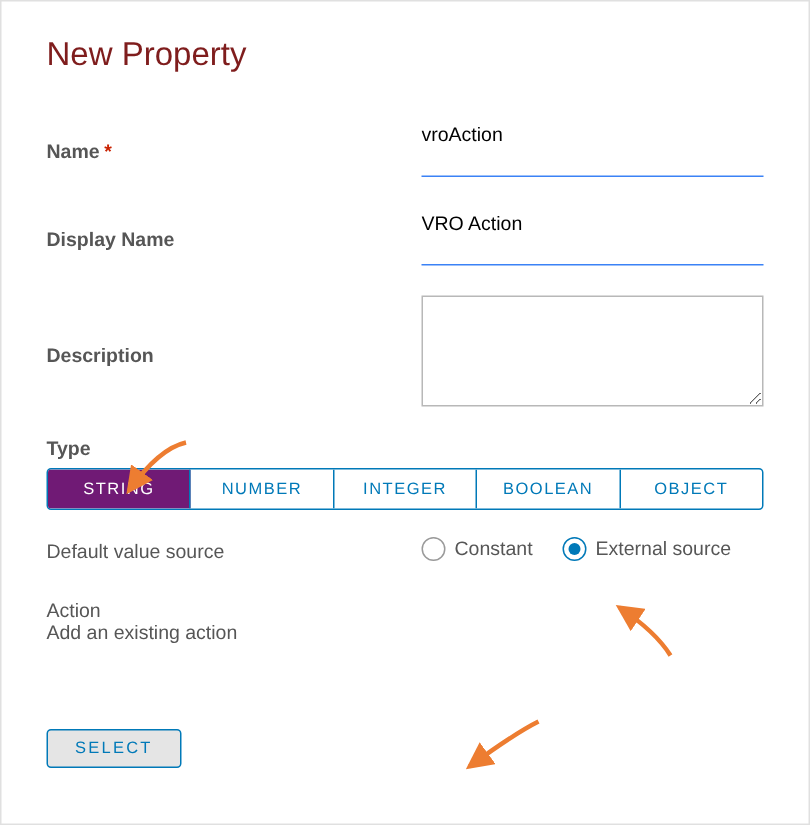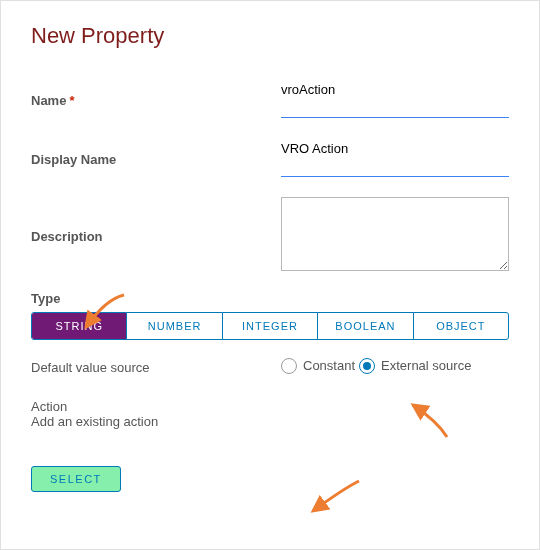--- a/index.html
+++ b/index.html
@@ -78,21 +78,21 @@
       user-select: none;
     }
     .seg-item:last-child { border-right: none; }
     .seg-item.active {
       background: #701a75;
       color: #fff;
     }
     .radio-row {
       flex: 1;
       display: flex;
-      gap: 4px;
+      gap: 20px;
       align-items: center;
     }
     .radio-opt {
       display: flex;
       align-items: center;
       gap: 6px;
       cursor: pointer;
       font-size: 13px;
       color: #565656;
     }
@@ -118,27 +118,27 @@
     }
     .radio-opt.checked .radio-dot { display: block; }
     .action-col {
       flex: 1;
       display: flex;
       flex-direction: column;
     }
     .hint-text {
       font-size: 13px;
       color: #565656;
-      margin-bottom: 37px;
+      margin-bottom: 57px;
     }
     .btn-outline {
       align-self: flex-start;
       border: 1px solid #0079b8;
       color: #0079b8;
-      background: #86efac;
+      background: #e5e5e5;
       font-size: 11px;
       letter-spacing: 1.5px;
       padding: 6px 18px;
       cursor: pointer;
       border-radius: 3px;
     }
     .arrow {
       position: absolute;
       pointer-events: none;
     }

